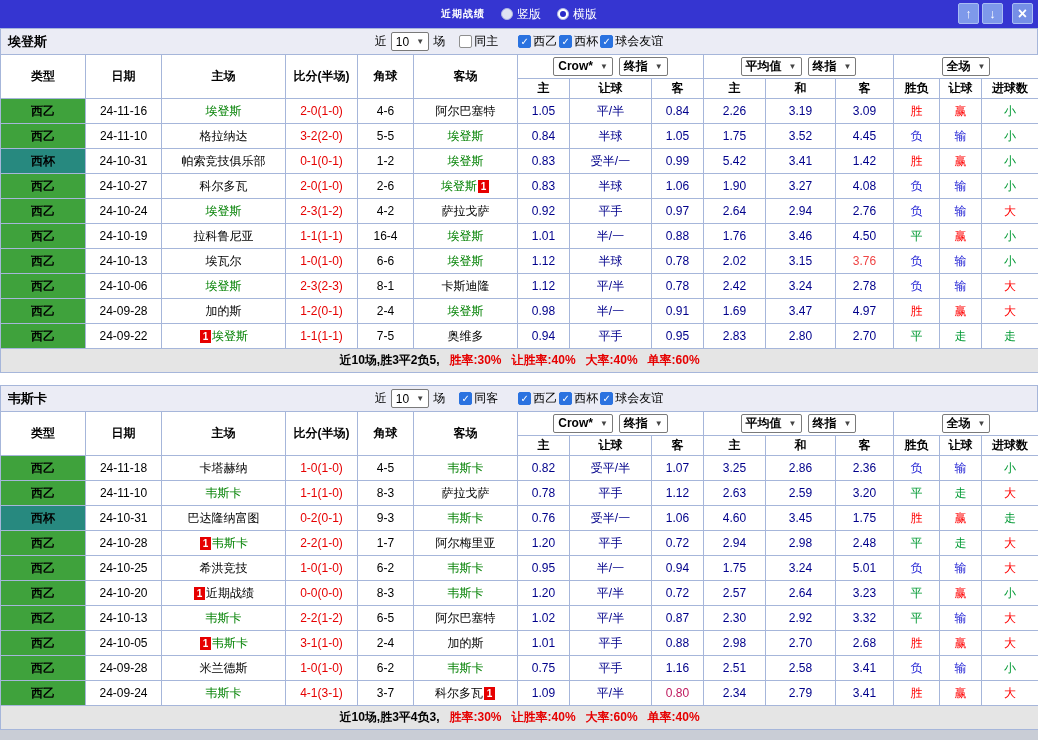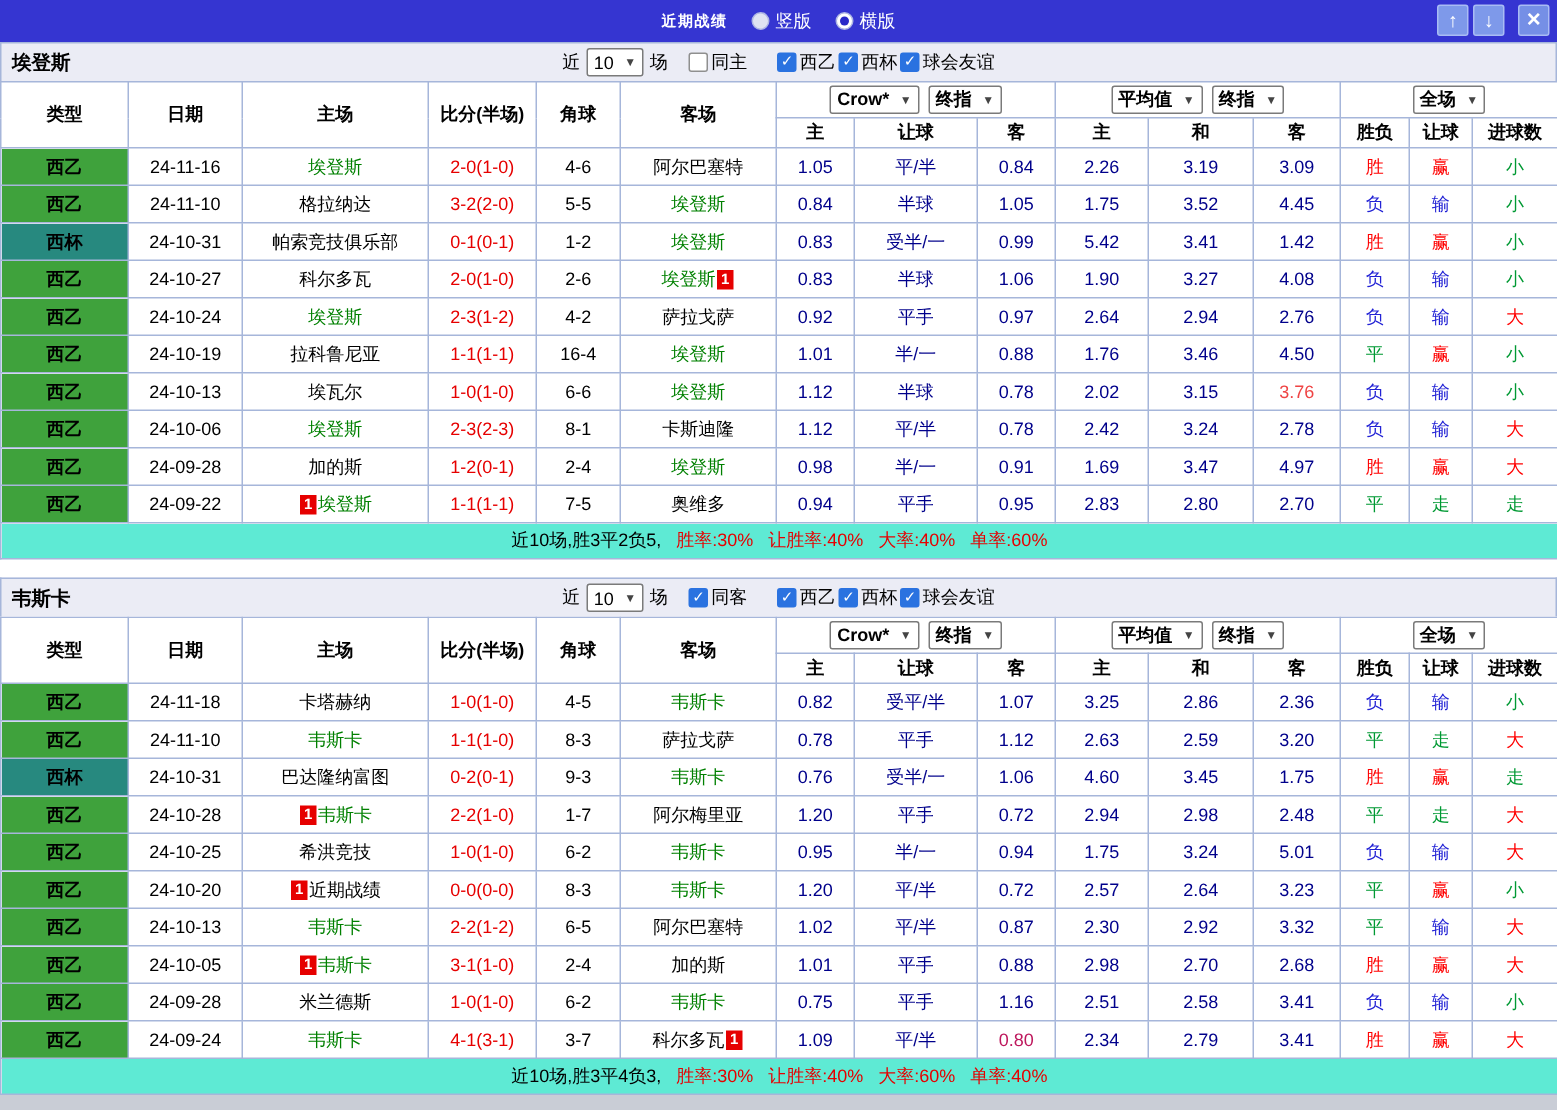--- a/index.html
+++ b/index.html
@@ -45,21 +45,21 @@
                           white-space:nowrap;overflow:hidden;vertical-align:middle;}
   .results th{font-weight:bold;color:#000;background:#fff;}
   .results thead tr.headrow th{height:24px;}
   .results thead tr.subhead th{height:20px;}
   .dd-cell .fselect{margin:0 3px;}
   .results tbody td{height:25px;color:#000;background:#fff;}
   .league-cell{color:#fff;font-weight:bold;}
   .score-cell{}
   .rc{display:inline-block;background:#e60000;color:#fff;font-size:10px;font-weight:bold;
       width:11px;height:13px;line-height:13px;margin:0 1px;vertical-align:middle;text-align:center;}
-  .summary-cell{height:24px;font-size:12px;background:#5eead4;color:#000;}
+  .summary-cell{height:24px;font-size:12px;background:#e5e5e5;color:#000;font-weight:bold;}
   .sum-stat{margin-left:10px;}
 </style>
 </head>
 <body>
 
 <div class="app">
   <div class="titlebar">
     <div class="title-group">
       <span class="title">近期战绩</span>
       <span class="radio-item">

